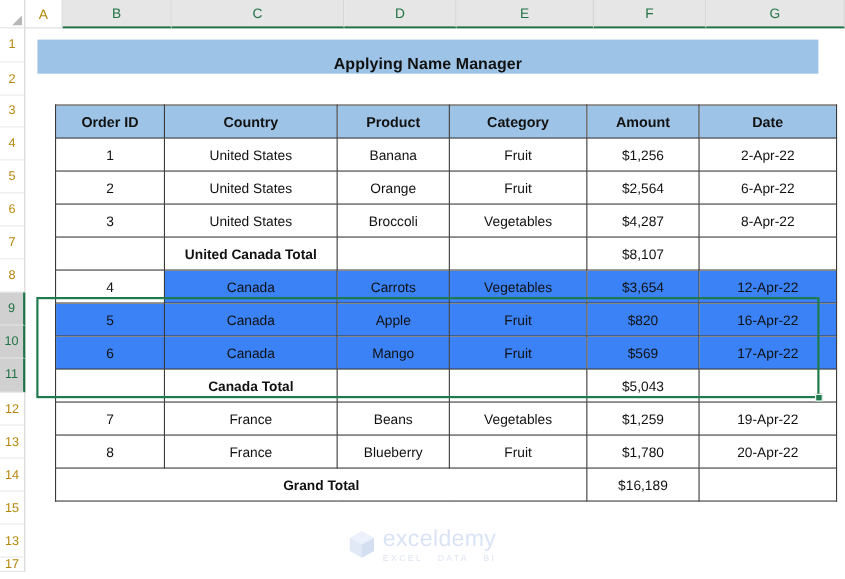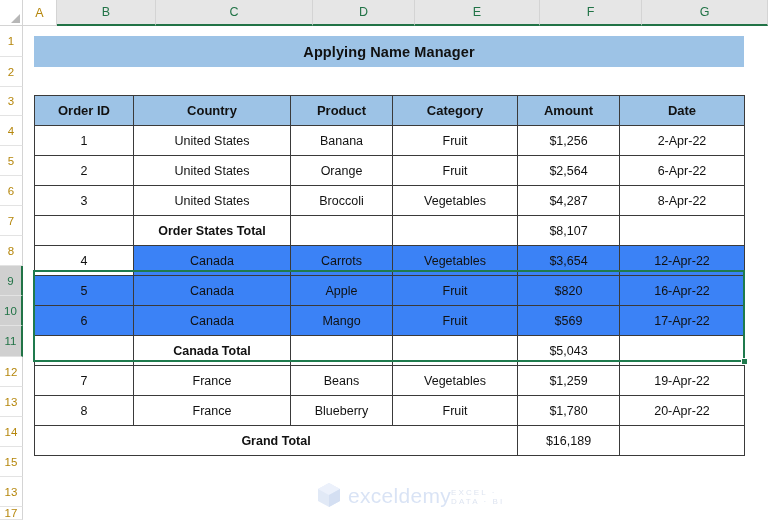--- a/index.html
+++ b/index.html
@@ -97,34 +97,34 @@
     overflow: hidden;
   }
 
   
   .title-band {
     position: absolute;
     left: 34px; top: 36px;
     width: 710px; height: 31px;
     background: #9dc3e6;
     display: flex;
-    align-items: center;
+    align-items: flex-end;
     justify-content: center;
   }
   .title-text {
     font-size: 14.5px;
     font-weight: bold;
     color: #111111;
     letter-spacing: .1px;
   }
 
   
   .sheet-table {
     position: absolute;
-    left: 34px; top: 95px;
+    left: 50px; top: 95px;
     width: 710px;
     border-collapse: collapse;
     table-layout: fixed;
   }
   .sheet-table td, .sheet-table th {
     border: 1px solid #3a3a3a;
     height: 30px;
     font-size: 12.5px;
     color: #111111;
     text-align: center;
@@ -180,21 +180,21 @@
     display: flex;
     align-items: center;
     pointer-events: none;
     opacity: .62;
   }
   .wm-logo {
     width: 26px; height: 28px;
     margin-right: 6px;
     flex: 0 0 auto;
   }
-  .wm-text-wrap { display: flex; flex-direction: row; }
+  .wm-text-wrap { display: flex; flex-direction: column; }
   .wm-name {
     font-size: 21px;
     color: #c3d3ef;
     letter-spacing: .3px;
     line-height: 1;
   }
   .wm-sub {
     font-size: 8px;
     color: #c9d4e8;
     letter-spacing: 2.1px;
@@ -284,21 +284,21 @@
         <tr>
           <td>3</td>
           <td>United States</td>
           <td>Broccoli</td>
           <td>Vegetables</td>
           <td>$4,287</td>
           <td>8-Apr-22</td>
         </tr>
         <tr>
           <td></td>
-          <td class="total-label">Order States Total</td>
+          <td class="total-label">United Canada Total</td>
           <td></td>
           <td></td>
           <td class="total-amount">$8,107</td>
           <td></td>
         </tr>
         <tr class="selrow">
           <td class="active-cell">4</td>
           <td>Canada</td>
           <td>Carrots</td>
           <td>Vegetables</td>

